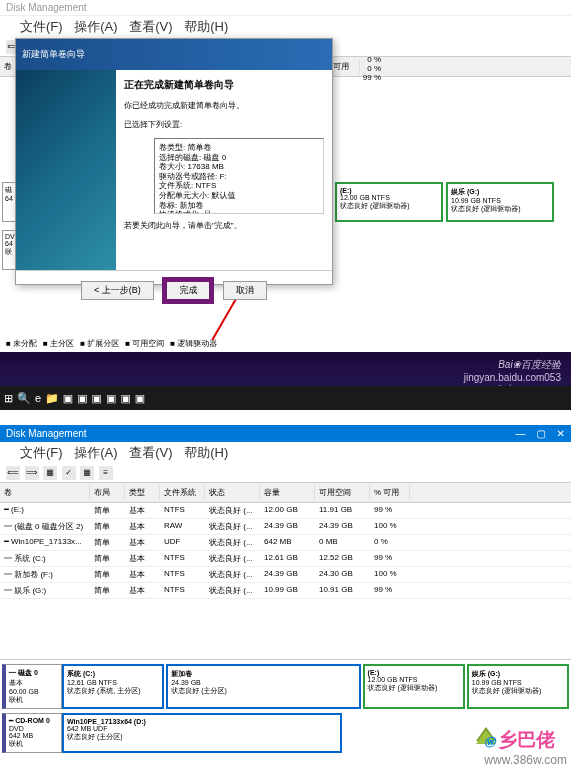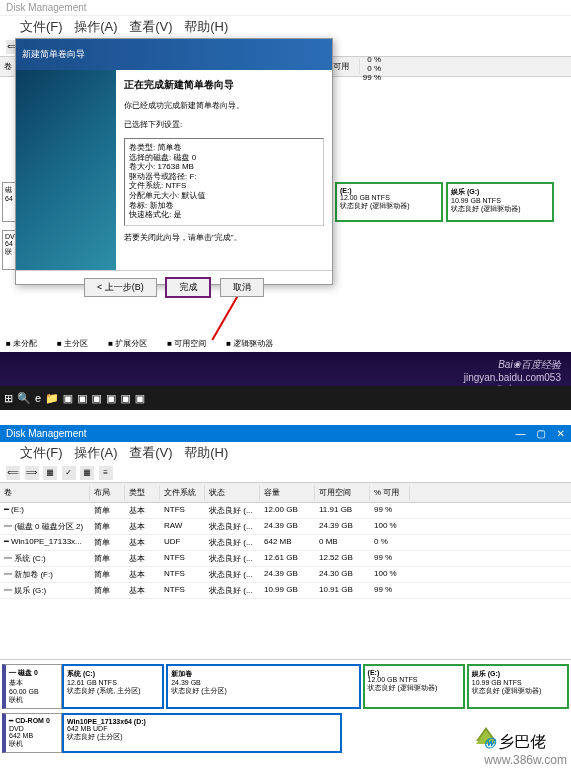--- a/index.html
+++ b/index.html
@@ -19,40 +19,40 @@
 .th-5 { width: 35px; } .th-6 { width: 50px; } .th-7 { width: 50px; } .th-8 { width: 40px; }
 
 
 .wizard { position: absolute; top: 38px; left: 15px; width: 318px; height: 247px; background: #fff; border: 1px solid #999; box-shadow: 2px 2px 8px rgba(0,0,0,0.3); z-index: 100; }
 .wizard-title { background: linear-gradient(to right, #1a4d8a, #2a6db5); color: #fff; padding: 9px 6px; font-size: 9px; }
 .wizard-body { display: flex; height: 200px; }
 .wizard-left { width: 100px; background: linear-gradient(135deg, #0a3d5f 0%, #1a6a8a 50%, #2d8fa8 100%); }
 .wizard-right { flex: 1; padding: 8px; font-size: 9px; }
 .wizard-right h3 { font-size: 10px; margin-bottom: 8px; }
 .wizard-right p { font-size: 8px; margin-bottom: 8px; }
-.wizard-list { border: 1px inset #ccc; padding: 4px; font-size: 8px; height: 88px; overflow: hidden; margin-bottom: 6px; }
+.wizard-list { border: 1px inset #ccc; padding: 4px; font-size: 8px; height: 76px; overflow: hidden; margin-bottom: 6px; margin-left: 30px; }
 .wizard-list div { line-height: 1.2; }
 .wizard-footer { border-top: 1px solid #ccc; padding: 6px; text-align: center; }
 .wizard-footer button { font-size: 9px; padding: 2px 12px; margin: 0 3px; border: 1px solid #999; background: #f0f0f0; cursor: pointer; }
-.wizard-footer .primary { border: 2px solid #701a75; }
+.wizard-footer .primary { border: 5px solid #701a75; }
 
 
 .arrow { position: absolute; top: 270px; left: 190px; width: 60px; height: 70px; z-index: 50; }
 .arrow-line { position: absolute; width: 2px; height: 75px; background: #d00; transform: rotate(30deg); top: 0; left: 40px; }
 .arrow-head { position: absolute; top: -3px; left: 36px; width: 0; height: 0; border-left: 4px solid transparent; border-right: 4px solid transparent; border-bottom: 10px solid #d00; transform: rotate(30deg); }
 
 
 .partition-row { position: absolute; top: 182px; left: 335px; display: flex; gap: 3px; z-index: 10; }
 .partition-row2 { position: absolute; top: 182px; left: 2px; width: 15px; height: 40px; border: 1px solid #999; font-size: 7px; padding: 2px; z-index: 10; }
 .pbox { border: 2px solid; padding: 3px; width: 108px; height: 40px; font-size: 7px; background: #fff; }
 .pbox.green { border-color: #2a9d3e; }
 
 
 .legend { position: absolute; top: 338px; left: 6px; font-size: 8px; }
-.legend span { margin-right: 20px; }
+.legend span { margin-right: 6px; }
 
 
 .watermark { position: absolute; top: 352px; left: 0; width: 571px; height: 58px; background: linear-gradient(to bottom, #1a0a3a, #2a1a5a); color: #fff; }
 .watermark-text { position: absolute; right: 10px; top: 6px; font-size: 10px; color: #d0c0e0; text-align: right; }
 .taskbar { position: absolute; bottom: 0; left: 0; width: 100%; height: 24px; background: #1a1a1a; display: flex; align-items: center; padding: 0 4px; gap: 4px; }
 .taskbar span { color: #fff; font-size: 11px; }
 
 
 .bottom-window { position: absolute; top: 425px; left: 0; width: 571px; height: 285px; background: #fff; }
 .bottom-title { background: #0078d7; color: #fff; padding: 3px 6px; font-size: 10px; display: flex; justify-content: space-between; }
@@ -68,21 +68,21 @@
 .disk-row { display: flex; margin: 4px 2px; }
 .disk-label { width: 60px; border: 1px solid #999; padding: 3px; font-size: 7px; border-left: 4px solid #4a4a9a; }
 .disk-parts { display: flex; flex: 1; gap: 2px; }
 .disk-part { border: 2px solid #0066cc; padding: 3px; font-size: 7px; flex: 1; }
 .disk-part.green { border-color: #2a9d3e; }
 .disk-part.wide { flex: 2; }
 
 
 .footer-mark { position: absolute; bottom: 2px; right: 4px; font-size: 11px; }
 .footer-mark .logo { color: #0088dd; font-weight: bold; font-style: italic; }
-.footer-mark .brand { color: #000000; font-weight: normal; font-size: 16px; }
+.footer-mark .brand { color: #ec4899; font-weight: bold; font-size: 19px; }
 .footer-mark .url { color: #888; font-size: 12px; }
 .footer-arrow { position: absolute; bottom: 28px; right: 75px; width: 0; height: 0; border-left: 10px solid transparent; border-right: 10px solid transparent; border-bottom: 14px solid #7a9a2a; }
 .footer-arrow::after { content: ""; position: absolute; top: 3px; left: -10px; width: 0; height: 0; border-left: 10px solid transparent; border-right: 10px solid transparent; border-bottom: 14px solid #a0c040; }
 </style>
 </head>
 <body>
 
 <div class="top-window">
   <div class="title-bar">Disk Management</div>
   <div class="menu-bar">

